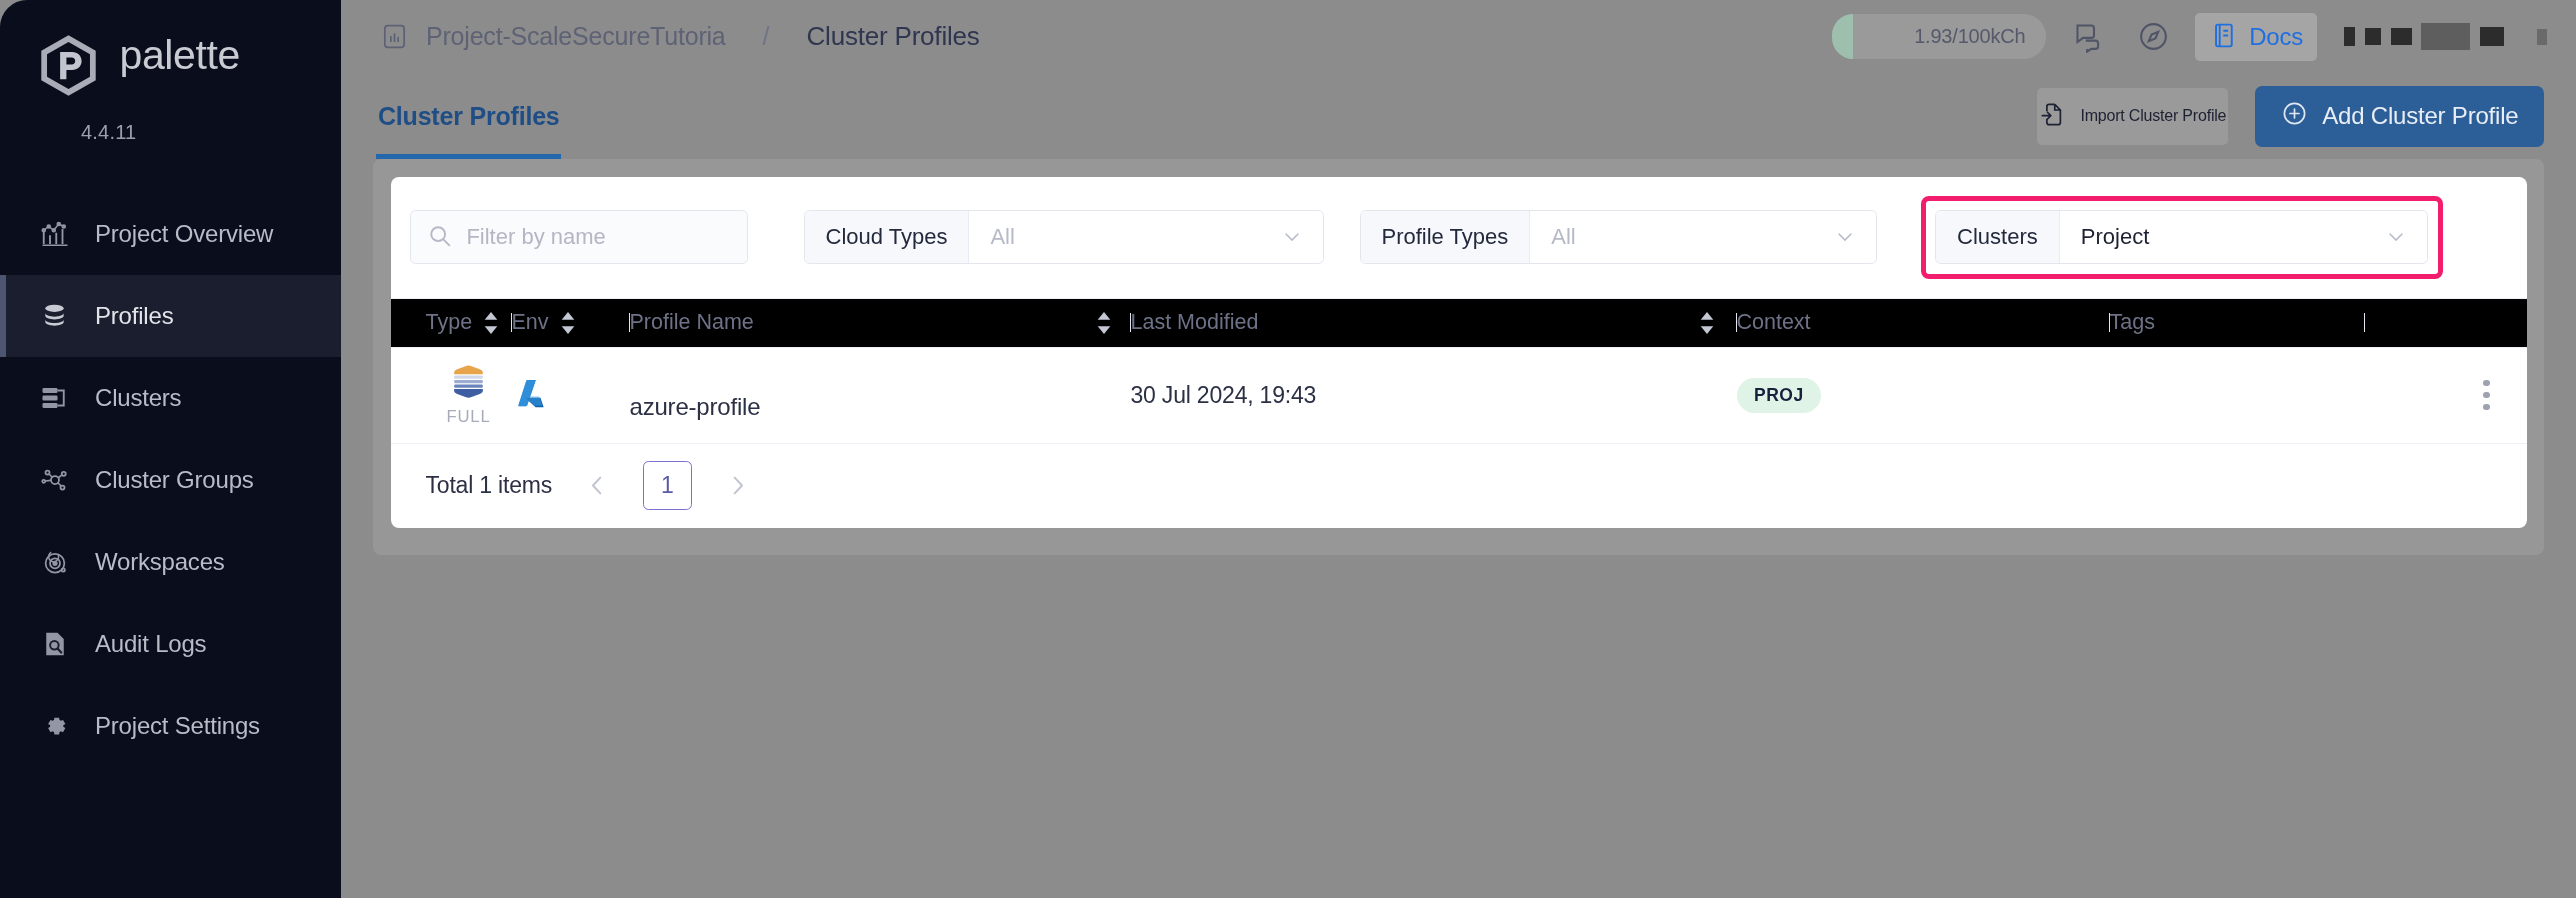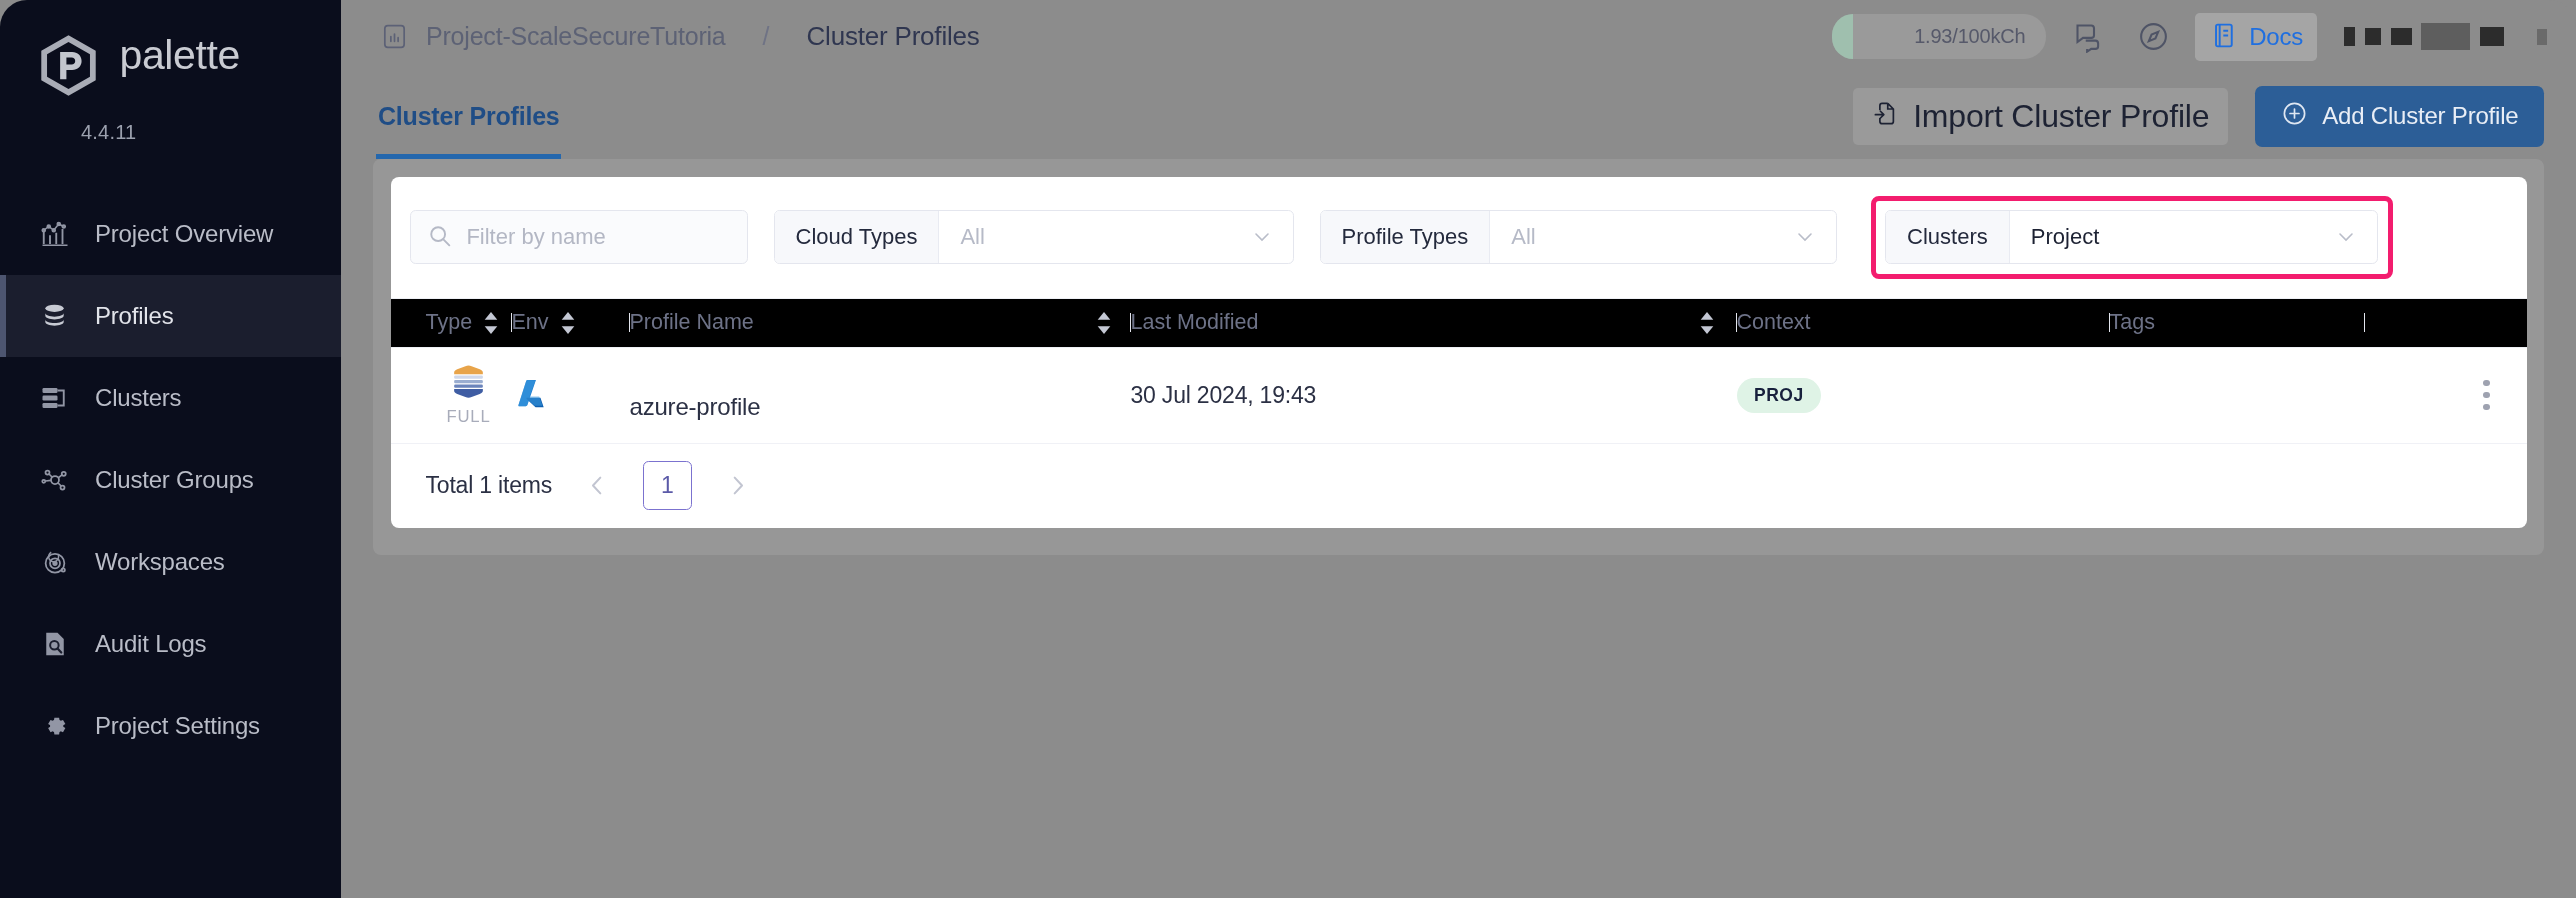--- a/index.html
+++ b/index.html
@@ -207,22 +207,22 @@
   }
   .tab-actions {
     margin-left: auto;
     display: flex;
     align-items: center;
     gap: 27px;
   }
   .btn-ghost {
     display: flex; align-items: center; gap: 14.4px;
     height: 57px;
-    padding: 0 19px;
-    font-size: 32px;
+    padding: 0 2px;
+    font-size: 16px;
     color: #1d2233;
     letter-spacing: -0.2px;
     cursor: pointer;
     border-radius: 5px;
     background: rgba(255,255,255,0.12);
   }
   .btn-primary {
     display: flex; align-items: center; gap: 14.4px;
     height: 61px;
     padding: 0 25.5px;
@@ -248,21 +248,21 @@
     height: 100%;
     overflow: hidden;
     display: flex;
     flex-direction: column;
   }
 
   
   .filters {
     display: flex;
     align-items: center;
-    gap: 26px;
+    gap: 36px;
     padding: 19px 15px 19px 19px;
   }
   .search-box {
     width: 338px;
     height: 54px;
     border: 0.8px solid #e4e6ee;
     border-radius: 5.6px;
     background: #fafbfd;
     display: flex;
     align-items: center;
@@ -302,21 +302,21 @@
     color: #b6bac7;
     flex: 1 1 auto;
     white-space: nowrap;
   }
   .sg-value.filled { color: #1d2233; }
   .sg-caret {
     display: flex; align-items: center;
     padding-right: 19px;
     color: #b9bdc9;
   }
-  .cloud-types { width: 520px; }
+  .cloud-types { width: 520px; margin-left: 20px; }
   .profile-types { width: 517px; }
   .contexts-outer {
     position: relative;
     padding: 9.6px;
     border: 5.6px solid #f31d6e;
     border-radius: 8px;
     margin-left: 8px;
   }
   .contexts { width: 493px; }
 

